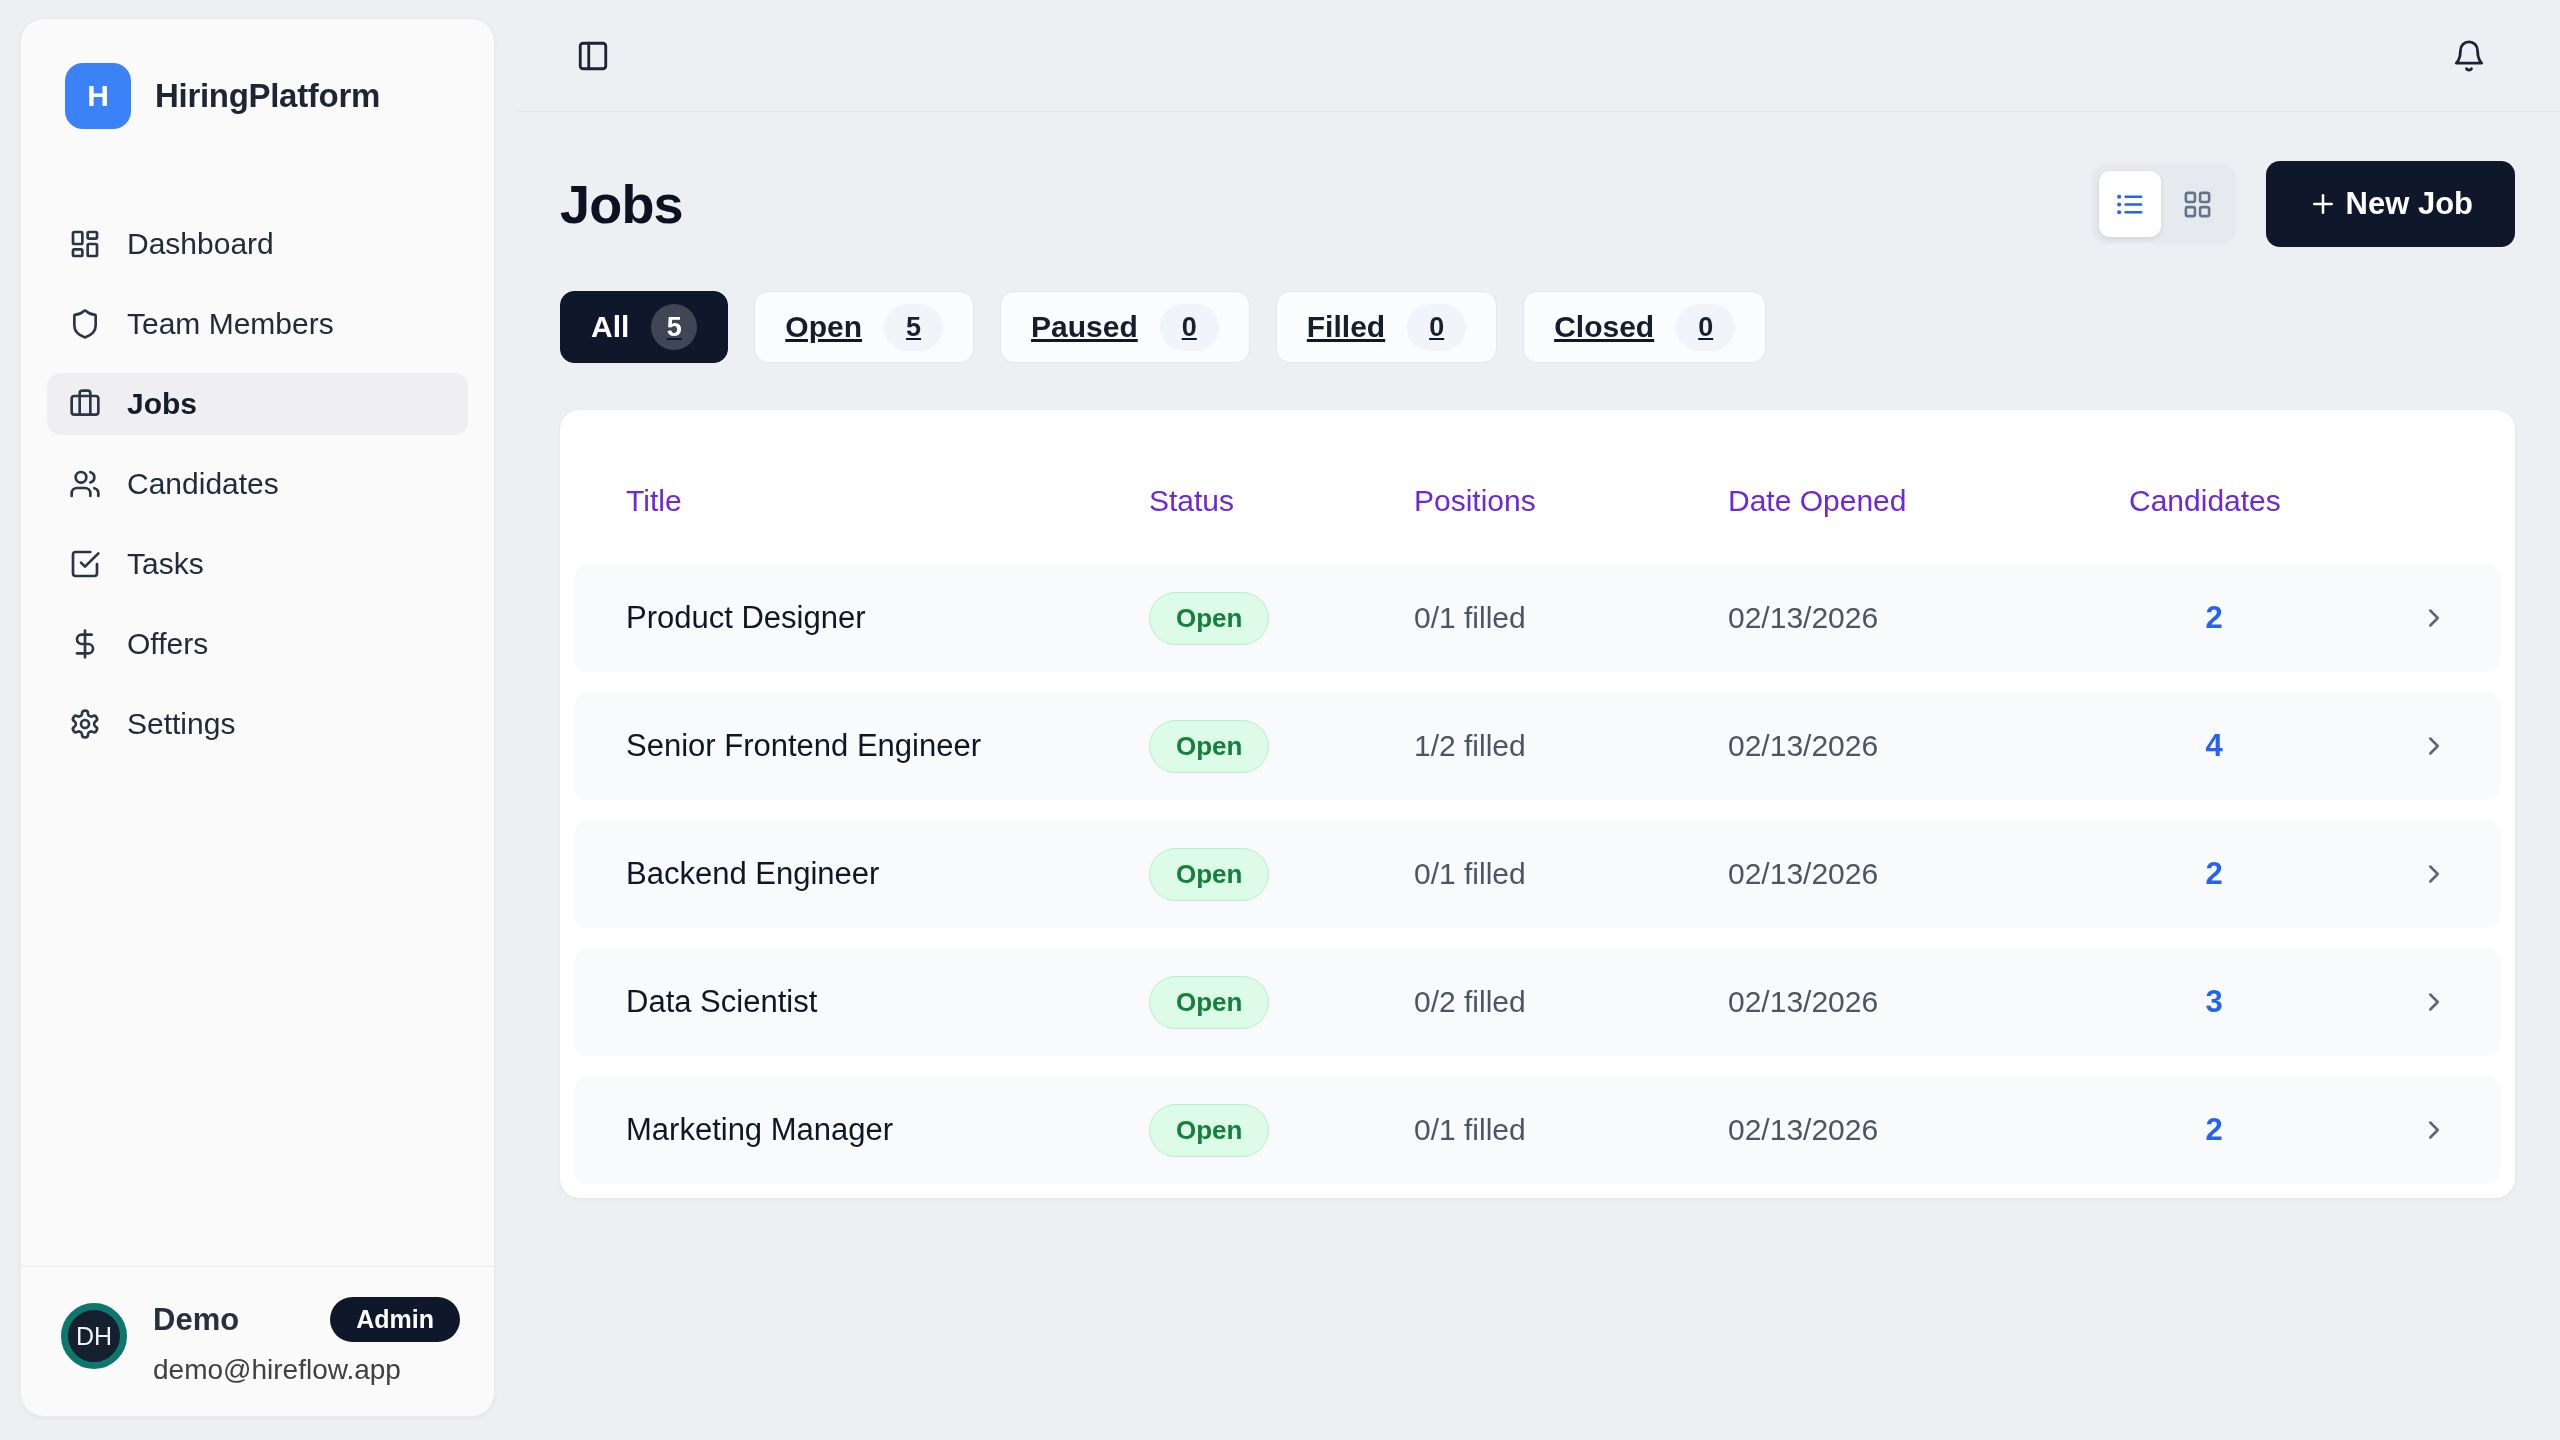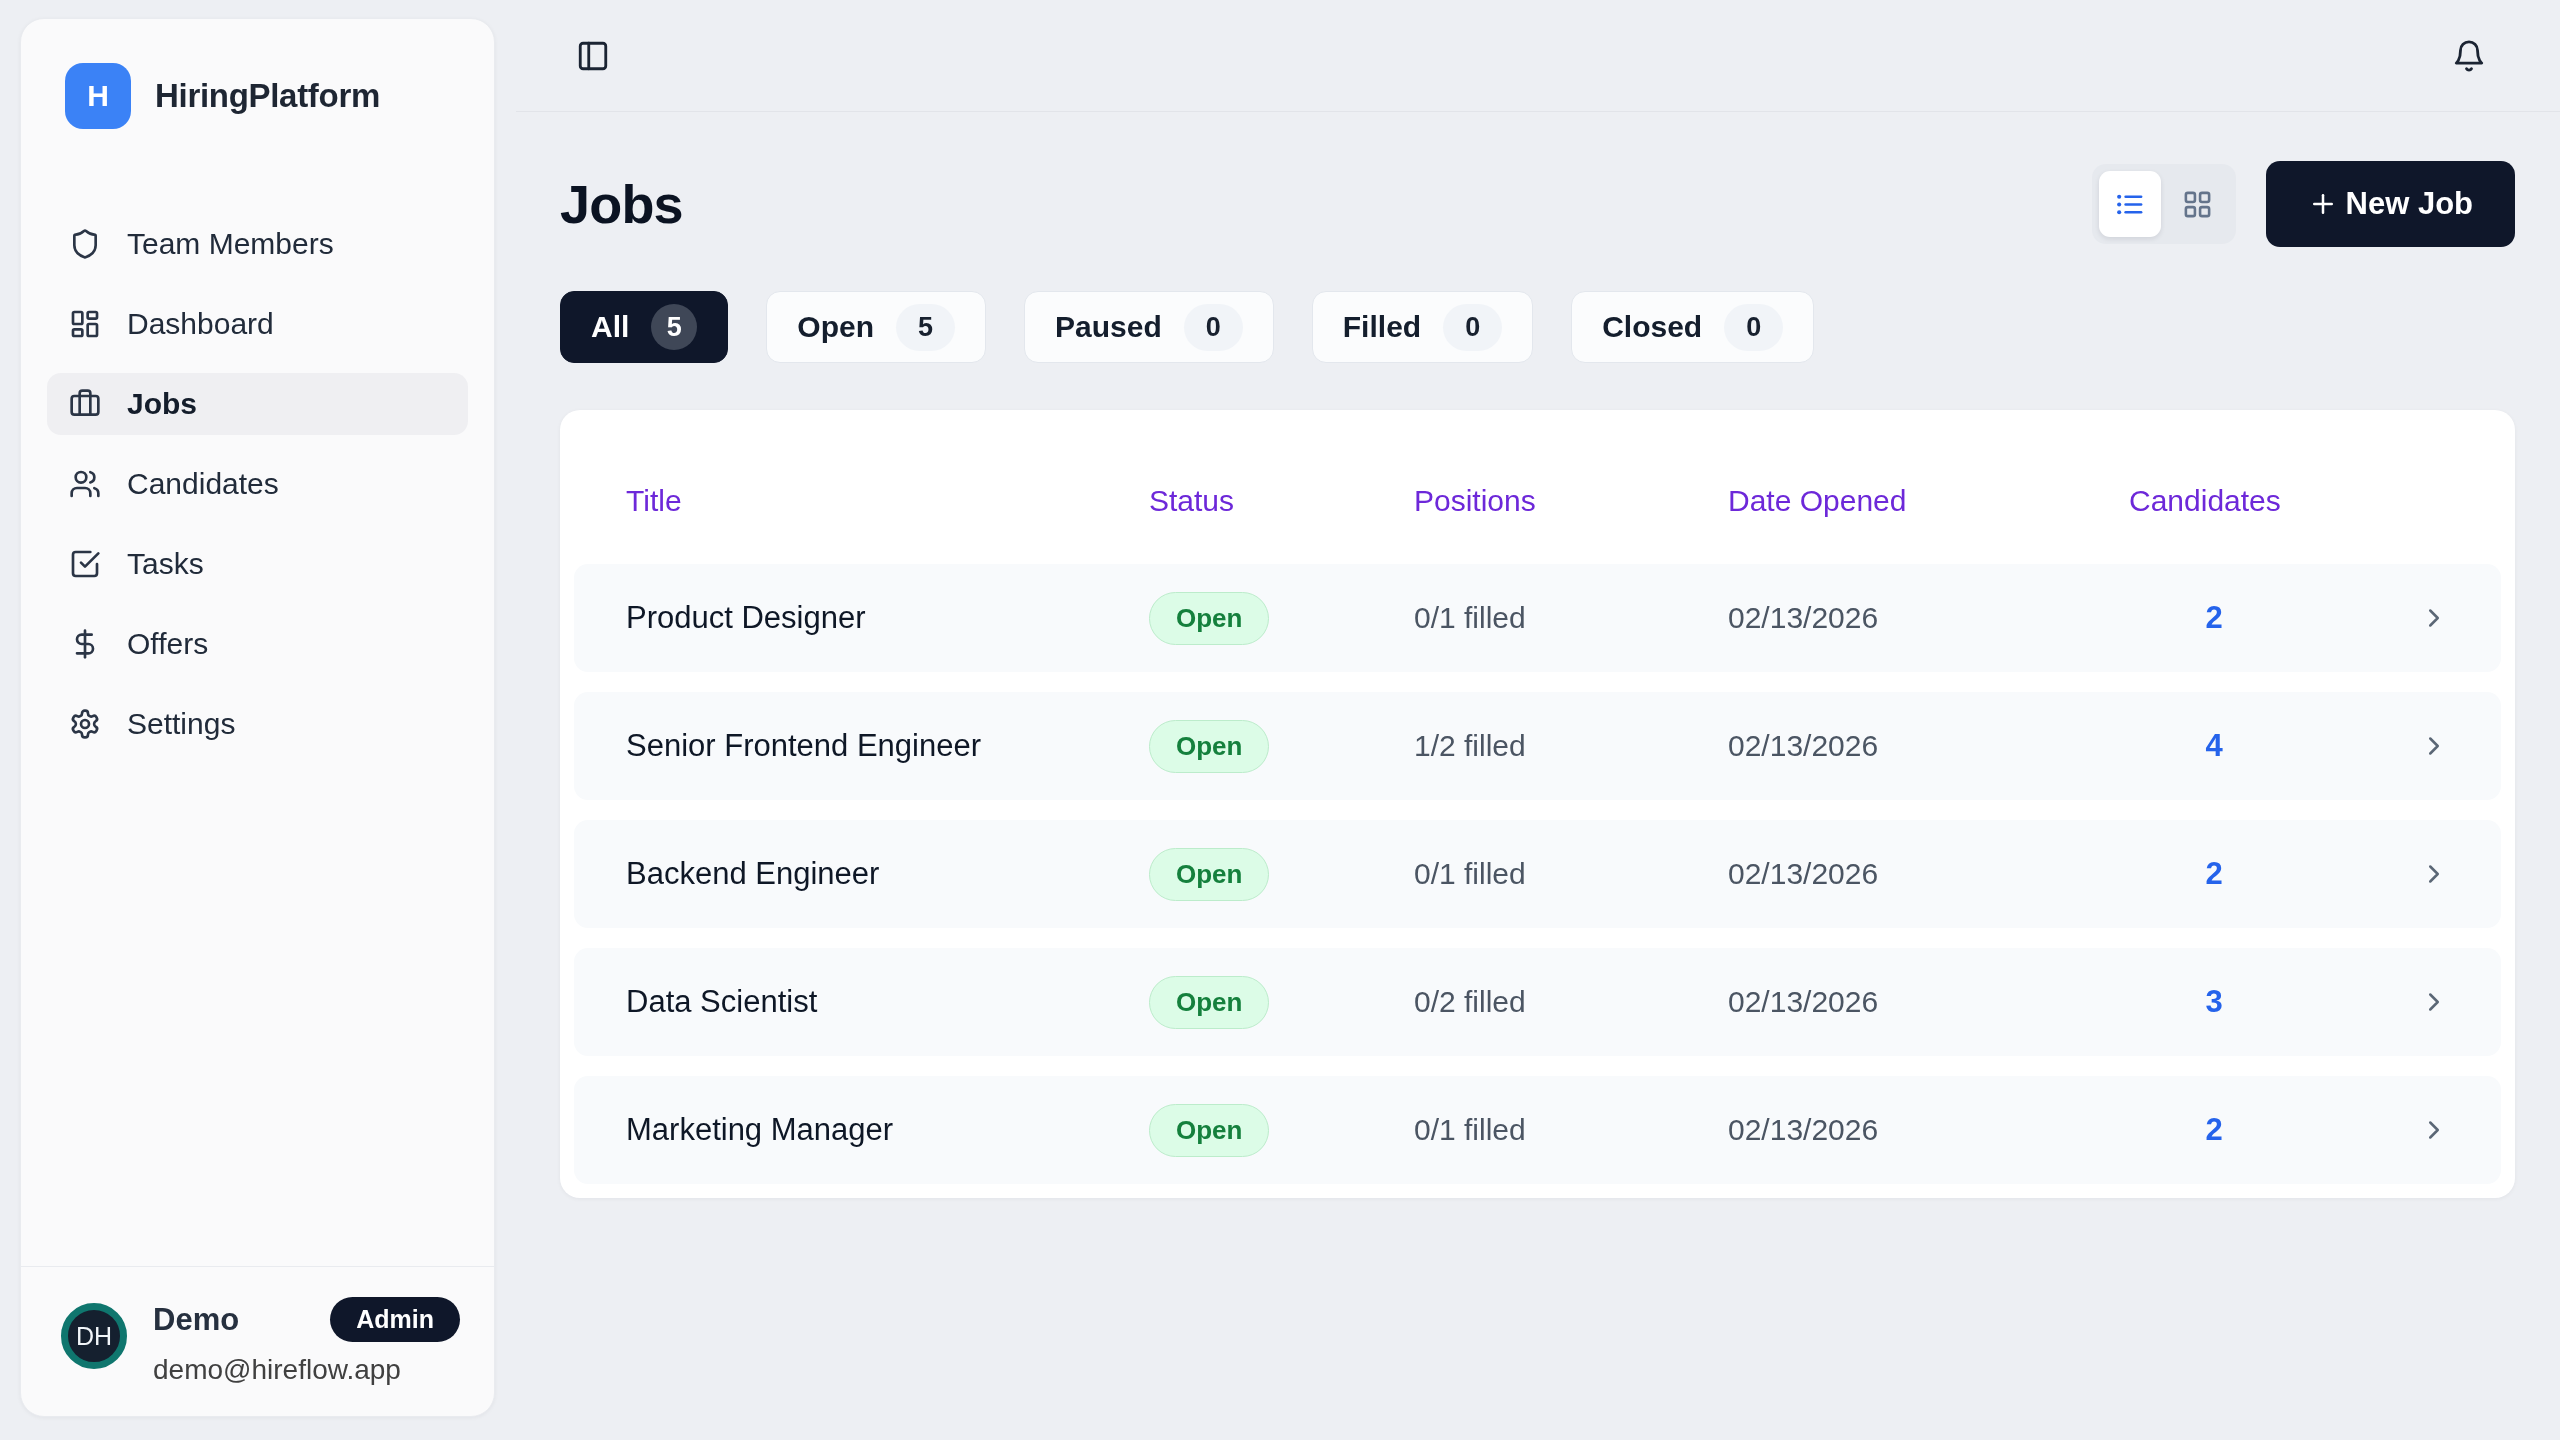--- a/index.html
+++ b/index.html
@@ -94,21 +94,21 @@
 
   .new-job-btn {
     height:86px; padding:0 42px;
     background:#0f172a; border:none; border-radius:14px;
     color:#fff; font-size:31px; font-weight:600;
     font-family:inherit;
     display:flex; align-items:center; gap:8px; cursor:pointer;
   }
   .new-job-btn svg { width:30px; height:30px; stroke:#fff; }
 
-  .filters { margin-top:46px; display:flex; gap:38px; }
+  .filters { margin-top:46px; display:flex; gap:26px;text-decoration:underline; }
   .filter-btn {
     height:72px; padding:0 30px; border-radius:14px;
     background:#fbfcfd; border:1px solid #e3e7ed;
     display:flex; align-items:center; gap:22px;
     font-family:inherit; font-size:30px; font-weight:600; color:#141e2d;
     cursor:pointer;
   }
   .filter-count {
     background:#f1f4f8; color:#18212f;
     font-size:27px; font-weight:600;
@@ -162,35 +162,35 @@
     <div class="logo-square">
       <span>H</span>
     </div>
     <span class="app-name">HiringPlatform</span>
   </div>
 
   <nav class="nav">
     <div class="nav-item">
       <span>
         <svg viewBox="0 0 24 24" fill="none" stroke-width="2" stroke-linecap="round" stroke-linejoin="round">
-            <path d="M20 13c0 5-3.5 7.5-7.66 8.95a1 1 0 0 1-.67-.01C7.5 20.5 4 18 4 13V6a1 1 0 0 1 1-1c2 0 4.5-1.2 6.24-2.72a1.17 1.17 0 0 1 1.52 0C14.51 3.81 17 5 19 5a1 1 0 0 1 1 1z"></path>
-          </svg>
-      </span>
-      <span>Team Members</span>
-    </div>
-    <div class="nav-item">
-      <span>
-        <svg viewBox="0 0 24 24" fill="none" stroke-width="2" stroke-linecap="round" stroke-linejoin="round">
             <rect x="3" y="3" width="7" height="9" rx="1"></rect>
             <rect x="14" y="3" width="7" height="5" rx="1"></rect>
             <rect x="14" y="12" width="7" height="9" rx="1"></rect>
             <rect x="3" y="16" width="7" height="5" rx="1"></rect>
           </svg>
       </span>
       <span>Dashboard</span>
+    </div>
+    <div class="nav-item">
+      <span>
+        <svg viewBox="0 0 24 24" fill="none" stroke-width="2" stroke-linecap="round" stroke-linejoin="round">
+            <path d="M20 13c0 5-3.5 7.5-7.66 8.95a1 1 0 0 1-.67-.01C7.5 20.5 4 18 4 13V6a1 1 0 0 1 1-1c2 0 4.5-1.2 6.24-2.72a1.17 1.17 0 0 1 1.52 0C14.51 3.81 17 5 19 5a1 1 0 0 1 1 1z"></path>
+          </svg>
+      </span>
+      <span>Team Members</span>
     </div>
     <div class="nav-item active">
       <span>
         <svg viewBox="0 0 24 24" fill="none" stroke-width="2" stroke-linecap="round" stroke-linejoin="round">
             <path d="M16 20V4a2 2 0 0 0-2-2h-4a2 2 0 0 0-2 2v16"></path>
             <rect x="2" y="6" width="20" height="14" rx="2"></rect>
           </svg>
       </span>
       <span>Jobs</span>
     </div>

